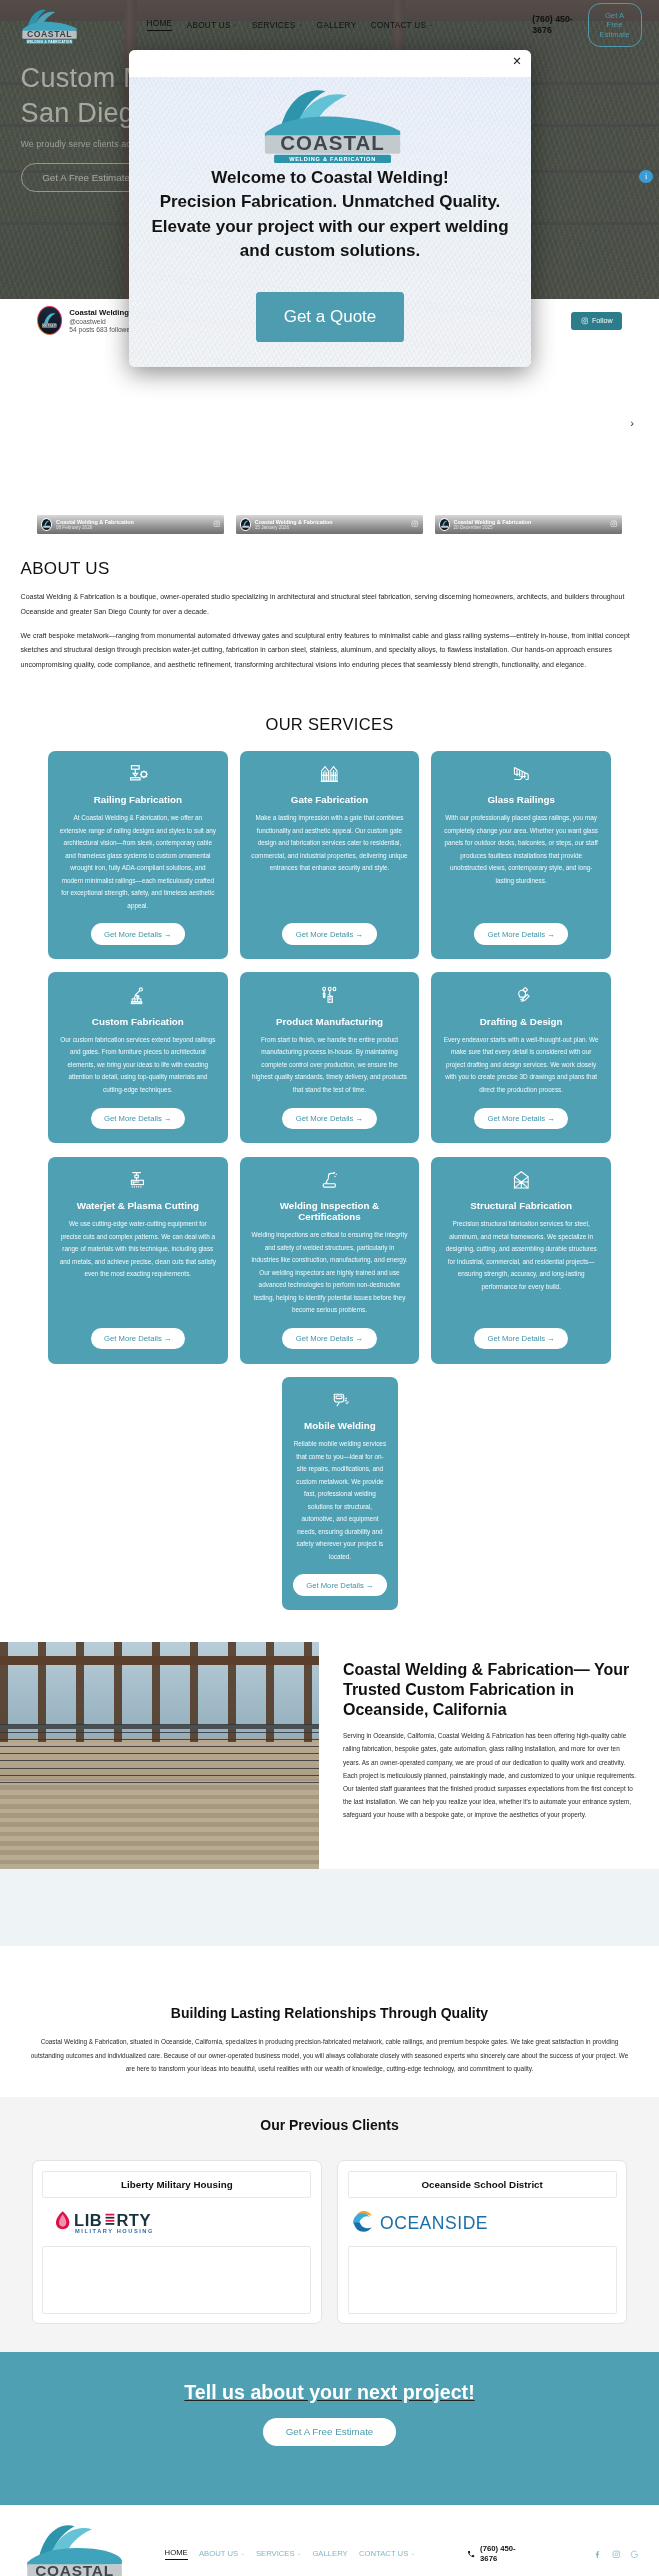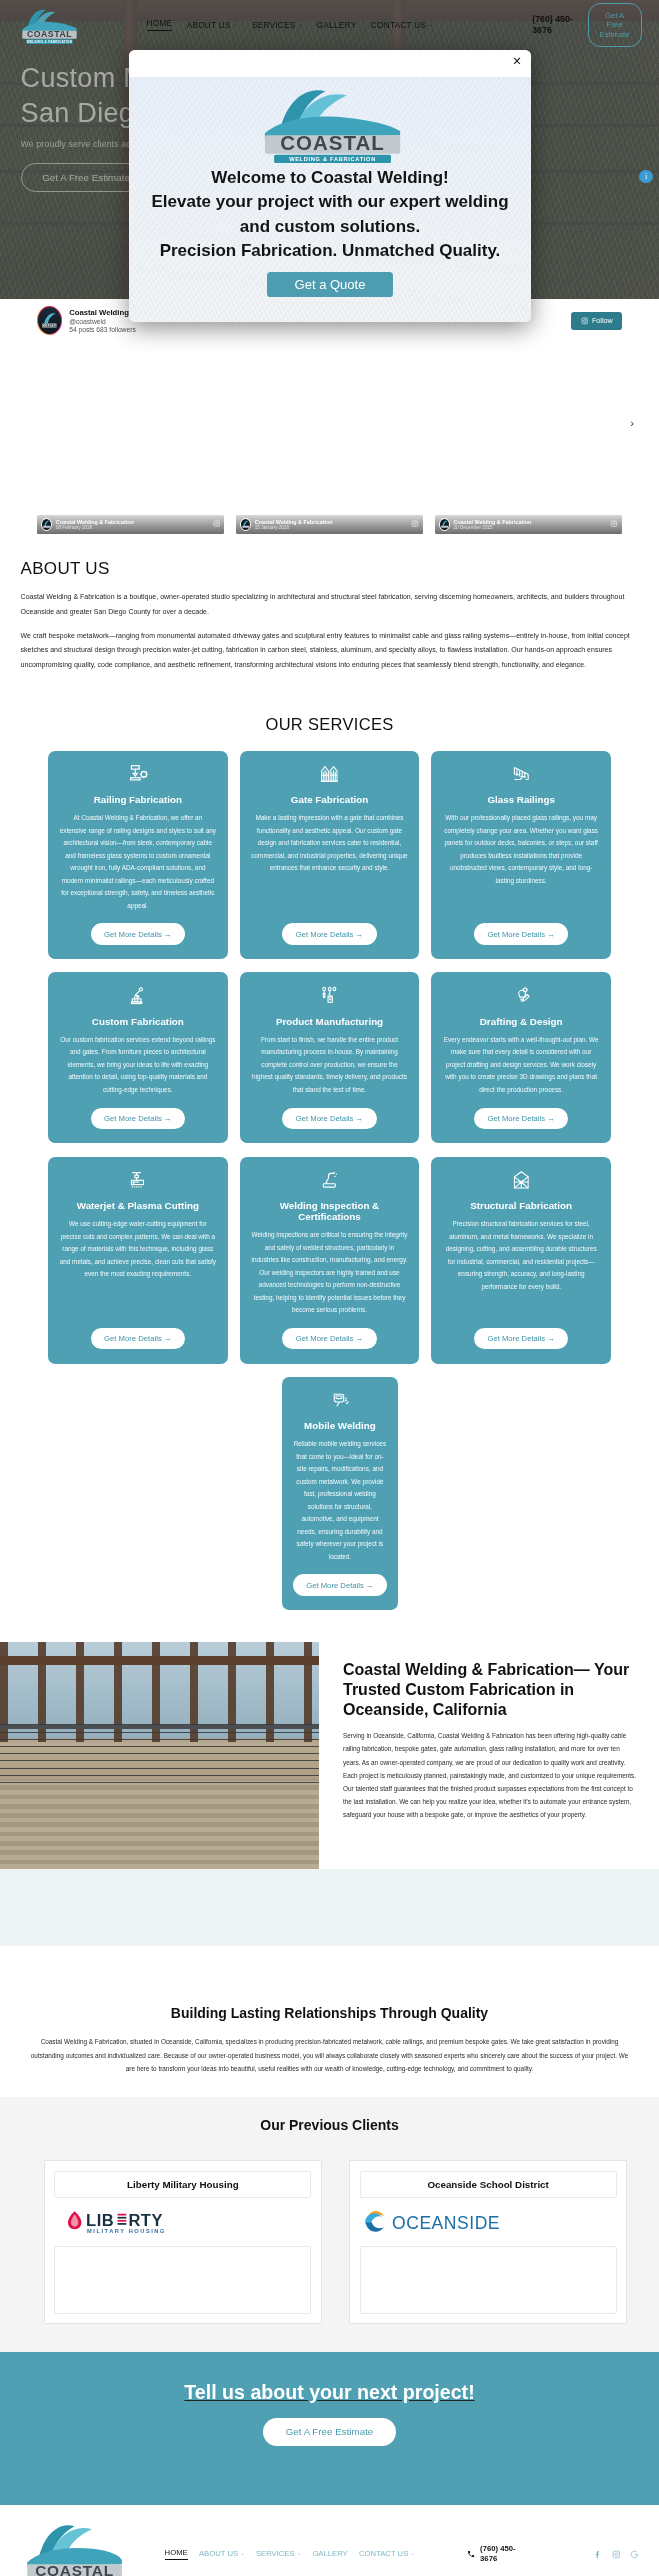--- a/index.html
+++ b/index.html
@@ -96,24 +96,24 @@
     position:relative; z-index:2;
     font-family:"Liberation Sans Narrow","Liberation Sans",sans-serif;
     font-size: 17px; font-weight:700; color:#141414; line-height:1.42;
   }
   .modal h3 {
     position:relative; z-index:2;
     font-family:"Liberation Sans Narrow","Liberation Sans",sans-serif;
     font-size: 17px; font-weight:700; color:#141414; line-height:1.42;
   }
   .btn-quote {
-    position:relative; z-index:2; margin-top: 9px; display:inline-block;
+    position:relative; z-index:2; margin-top: 29px; display:inline-block;
     background:#4d9cb0; color:#fff; border:none; border-radius: 3.6px;
     font-family:"Liberation Sans Narrow","Liberation Sans",sans-serif;
-    font-size: 13px; padding: 5px 28px; cursor:pointer;
+    font-size: 17px; padding: 15px 28px; cursor:pointer;
   }
 
   
   .ig-section { width:659px; background:#fff; padding: 0 0 9.3px; }
   .ig-head { display:flex; align-items:center; padding: 7.2px 37px 5.2px; }
   .ig-avatar {
     width: 25px; height: 29px; border-radius: 50%;
     background: conic-gradient(from 200deg,#f09433,#e6683c,#dc2743,#cc2366,#bc1888,#f09433);
     padding: 1px; flex:0 0 auto;
   }
@@ -234,21 +234,21 @@
     font-size: 6.4px; line-height: 2.15; color:#2b2b2b; max-width: 608px; margin: 0 auto;
   }
 
   
   .clients { background:#f4f4f4; padding: 20.6px 0 28px; }
   .clients h2 {
     text-align:center; font-family:"Liberation Sans Narrow","Liberation Sans",sans-serif;
     font-size: 14px; font-weight:700; color:#111; margin-bottom: 27px;
   }
   .client-grid { display:grid; grid-template-columns: 1fr 1fr; gap: 15.5px; padding: 0 32px; }
-  .client-card { background:#fff; border:0.5px solid #e4e4e4; border-radius:1px; padding: 9.3px; margin-left: 12px; }
+  .client-card { background:#fff; border:0.5px solid #e4e4e4; border-radius:7px; padding: 9.3px; }
   .client-title-box {
     border:0.5px solid #e8e8e8; border-radius:2.1px; padding: 7.2px; text-align:center; margin-bottom: 9.3px;
   }
   .client-title {
     font-family:"Liberation Sans Narrow","Liberation Sans",sans-serif;
     font-size: 9.8px; font-weight:700; color:#111;
   }
   .client-logo-box { height: 30px; display:flex; align-items:center; justify-content:flex-start; }
   .client-gallery { border:0.5px solid #e8e8e8; border-radius:2.1px; height: 68px; margin-top: 8.2px; background:#fff; }
 
@@ -370,22 +370,22 @@
         <path d="M52 92 C66 34, 104 8, 140 18 C112 32, 92 58, 84 92 Z" fill="#2e94ab"></path>
         <path d="M78 96 C96 42, 140 16, 182 26 C148 42, 124 64, 116 96 Z" fill="#55bcd2" opacity=".9"></path>
         <path d="M22 100 C52 74, 116 62, 186 70 C240 76, 272 86, 286 96 L286 104 L22 110 Z" fill="#3fa3bb"></path>
         <rect x="22" y="104" width="264" height="36" rx="4" fill="#c3cace"></rect>
         <text x="154" y="132" font-family="Liberation Sans Narrow, Liberation Sans, sans-serif" font-size="40" font-weight="700" fill="#41474c" text-anchor="middle" letter-spacing="2">COASTAL</text>
         <rect x="40" y="142" width="228" height="16" rx="3" fill="#2e94ab"></rect>
         <text x="154" y="154" font-family="Liberation Sans Narrow, Liberation Sans, sans-serif" font-size="11" font-weight="700" fill="#ffffff" text-anchor="middle" letter-spacing="1.4">WELDING &amp; FABRICATION</text>
       </svg>
     </div>
     <h2>Welcome to Coastal Welding!</h2>
+    <h3>Precision Fabrication. Unmatched Quality.</h3>
     <h3>Elevate your project with our expert welding and custom solutions.</h3>
-    <h3>Precision Fabrication. Unmatched Quality.</h3>
     <button class="btn-quote">Get a Quote</button>
   </div>
 </div>
 
 <div class="float-info">i</div>
 
 <section class="ig-section">
   <div class="ig-head">
     <div class="ig-avatar">
       <div class="ig-avatar-in">

